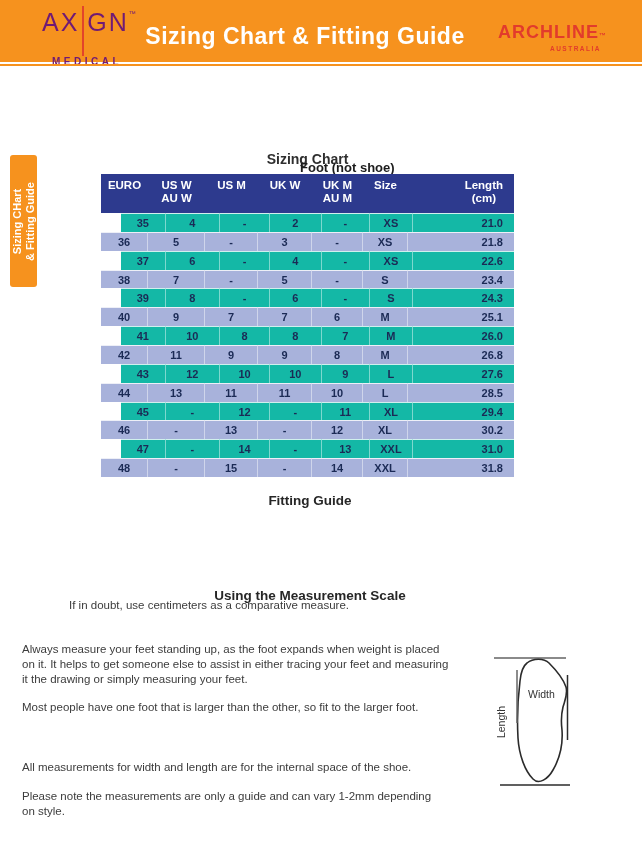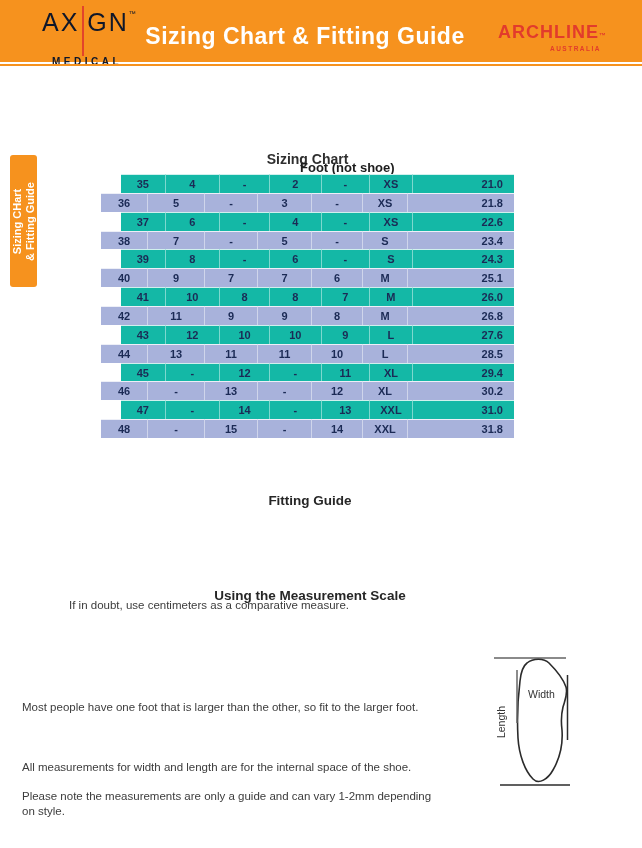--- a/index.html
+++ b/index.html
@@ -3,21 +3,21 @@
 <meta charset="utf-8">
 <style>
   html,body{margin:0;padding:0;background:#fff;}
   .page{position:relative;width:642px;height:848px;background:#ffffff;overflow:hidden;
         font-family:"Liberation Sans",sans-serif;}
 
   
   .top-band{position:absolute;left:0;top:0;width:642px;height:62px;background:#F6921E;}
   .top-rule{position:absolute;left:0;top:64px;width:642px;height:2px;background:#F6921E;}
 
-  .axign{position:absolute;left:42px;top:9px;color:#0f172a;}
+  .axign{position:absolute;left:42px;top:9px;color:#701a75;}
   .axign-row{display:flex;align-items:flex-start;font-size:25px;letter-spacing:2px;line-height:26px;}
   .axign-line{width:2px;height:50px;background:#E2442B;margin:-3px 3px 0 3px;}
   .axign-tm{font-size:7px;line-height:7px;margin-top:1px;}
   .axign-sub{font-size:10px;font-weight:bold;letter-spacing:3.5px;margin-top:0;padding-left:10px;}
 
   .main-title{position:absolute;left:130px;top:23px;width:350px;text-align:center;
               font-size:23px;font-weight:bold;color:#fff;letter-spacing:.5px;}
 
   .archline{position:absolute;right:35px;top:23px;text-align:right;color:#E23B2C;}
   .arch-name{font-size:18px;font-weight:bold;letter-spacing:1px;line-height:18px;}
@@ -93,20 +93,43 @@
   </div>
   <div class="top-rule"></div>
 
   <div class="side-tab">
     <div class="side-tab-text"><span>Sizing CHart</span><br><span>&amp; Fitting Guide</span></div>
   </div>
 
   <div class="chart-title">Sizing Chart</div>
   <div class="foot-note">Foot (not shoe)</div>
   <div class="size-table" id="size-table">
+      <div class="trow thead">
+        <div class="tcell w0">
+          <span>EURO</span>
+        </div>
+        <div class="tcell w1">
+          <span>US W<br>AU W</span>
+        </div>
+        <div class="tcell w2">
+          <span>US M</span>
+        </div>
+        <div class="tcell w3">
+          <span>UK W</span>
+        </div>
+        <div class="tcell w4">
+          <span>UK M<br>AU M</span>
+        </div>
+        <div class="tcell w5">
+          <span>Size</span>
+        </div>
+        <div class="tcell w6">
+          <span>Length<br>(cm)</span>
+        </div>
+      </div>
       <div class="trow brow r0">
         <div class="tcell w0">35</div>
         <div class="tcell w1">4</div>
         <div class="tcell w2">-</div>
         <div class="tcell w3">2</div>
         <div class="tcell w4">-</div>
         <div class="tcell w5">XS</div>
         <div class="tcell w6">21.0</div>
       </div>
       <div class="trow brow r1">
@@ -225,20 +248,21 @@
         <div class="tcell w4">14</div>
         <div class="tcell w5">XXL</div>
         <div class="tcell w6">31.8</div>
       </div>
     </div>
 
   <div class="section-h" id="fg-h">Fitting Guide</div>
 
   <div class="section-h" id="ms-h">Using the Measurement Scale</div>
   <div class="para" id="p3">If in doubt, use centimeters as a comparative measure.</div>
+  <div class="para" id="p4">Always measure your feet standing up, as the foot expands when weight is placed<br>on it. It helps to get someone else to assist in either tracing your feet and measuring<br>it the drawing or simply measuring your feet.</div>
   <div class="para" id="p5">Most people have one foot that is larger than the other, so fit to the larger foot.</div>
   <div class="para" id="p6">All measurements for width and length are for the internal space of the shoe.</div>
   <div class="para" id="p7">Please note the measurements are only a guide and can vary 1-2mm depending<br>on style.</div>
 
   <svg class="foot-diagram" width="122" height="142" viewBox="0 0 122 142">
     <line x1="4" y1="8" x2="76" y2="8" stroke="#8a8a8a" stroke-width="2"></line>
     <path d="M37,13 C43,8 54,8 59,13 C65,19 73,28 76,37 C78,44 75,50 73,57
              C71,65 71,72 72,80 C73,94 70,108 63,120 C58,129 49,135 43,129
              C35,121 29,105 28,88 C27,70 28,47 30,31 C31,21 33,16 37,13 Z" fill="none" stroke="#2b2b2b" stroke-width="1.6"></path>
     <line x1="27" y1="20" x2="27" y2="73" stroke="#666" stroke-width="1.5"></line>

